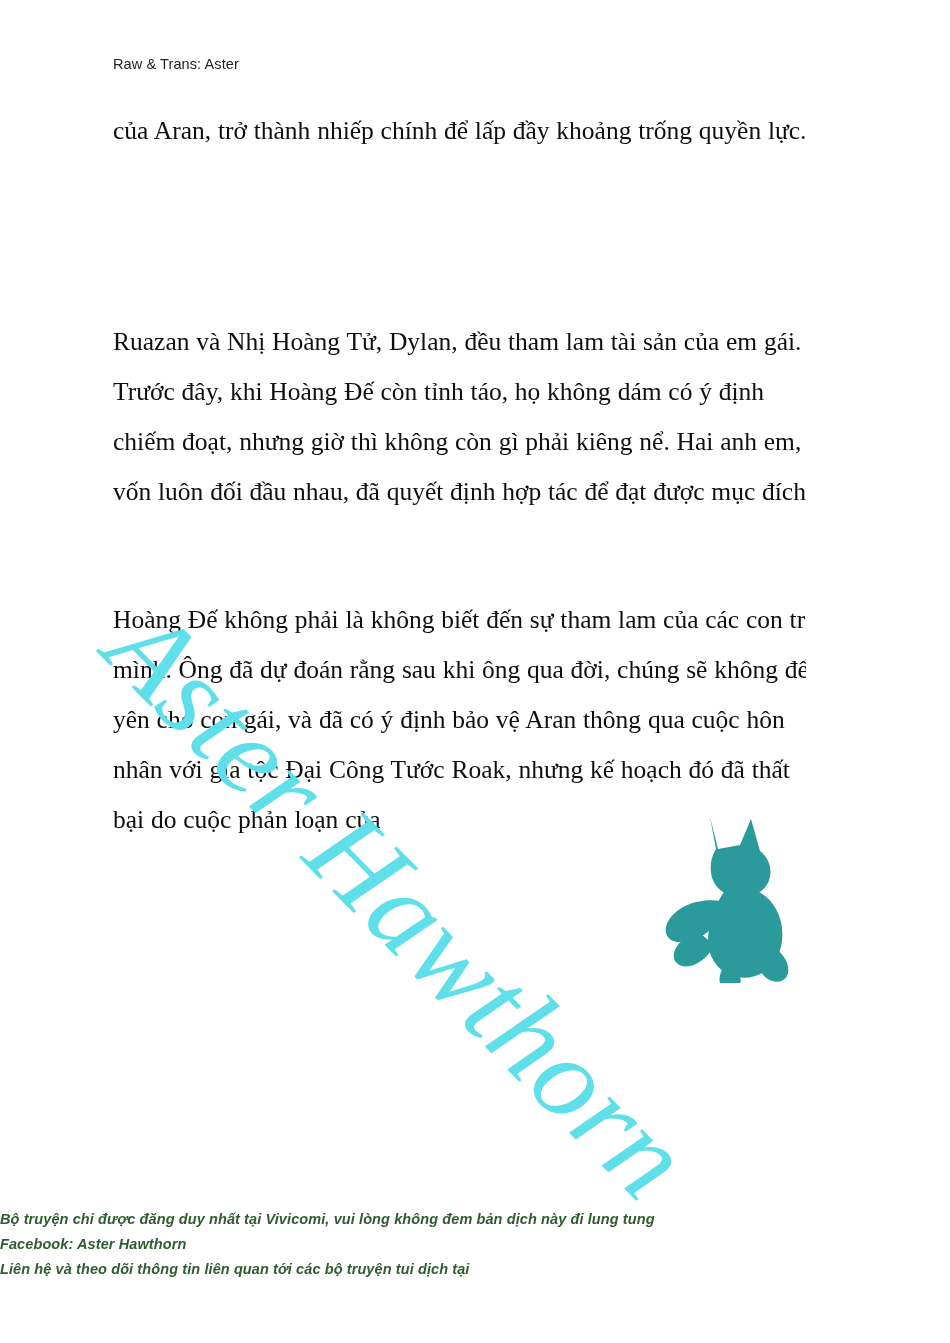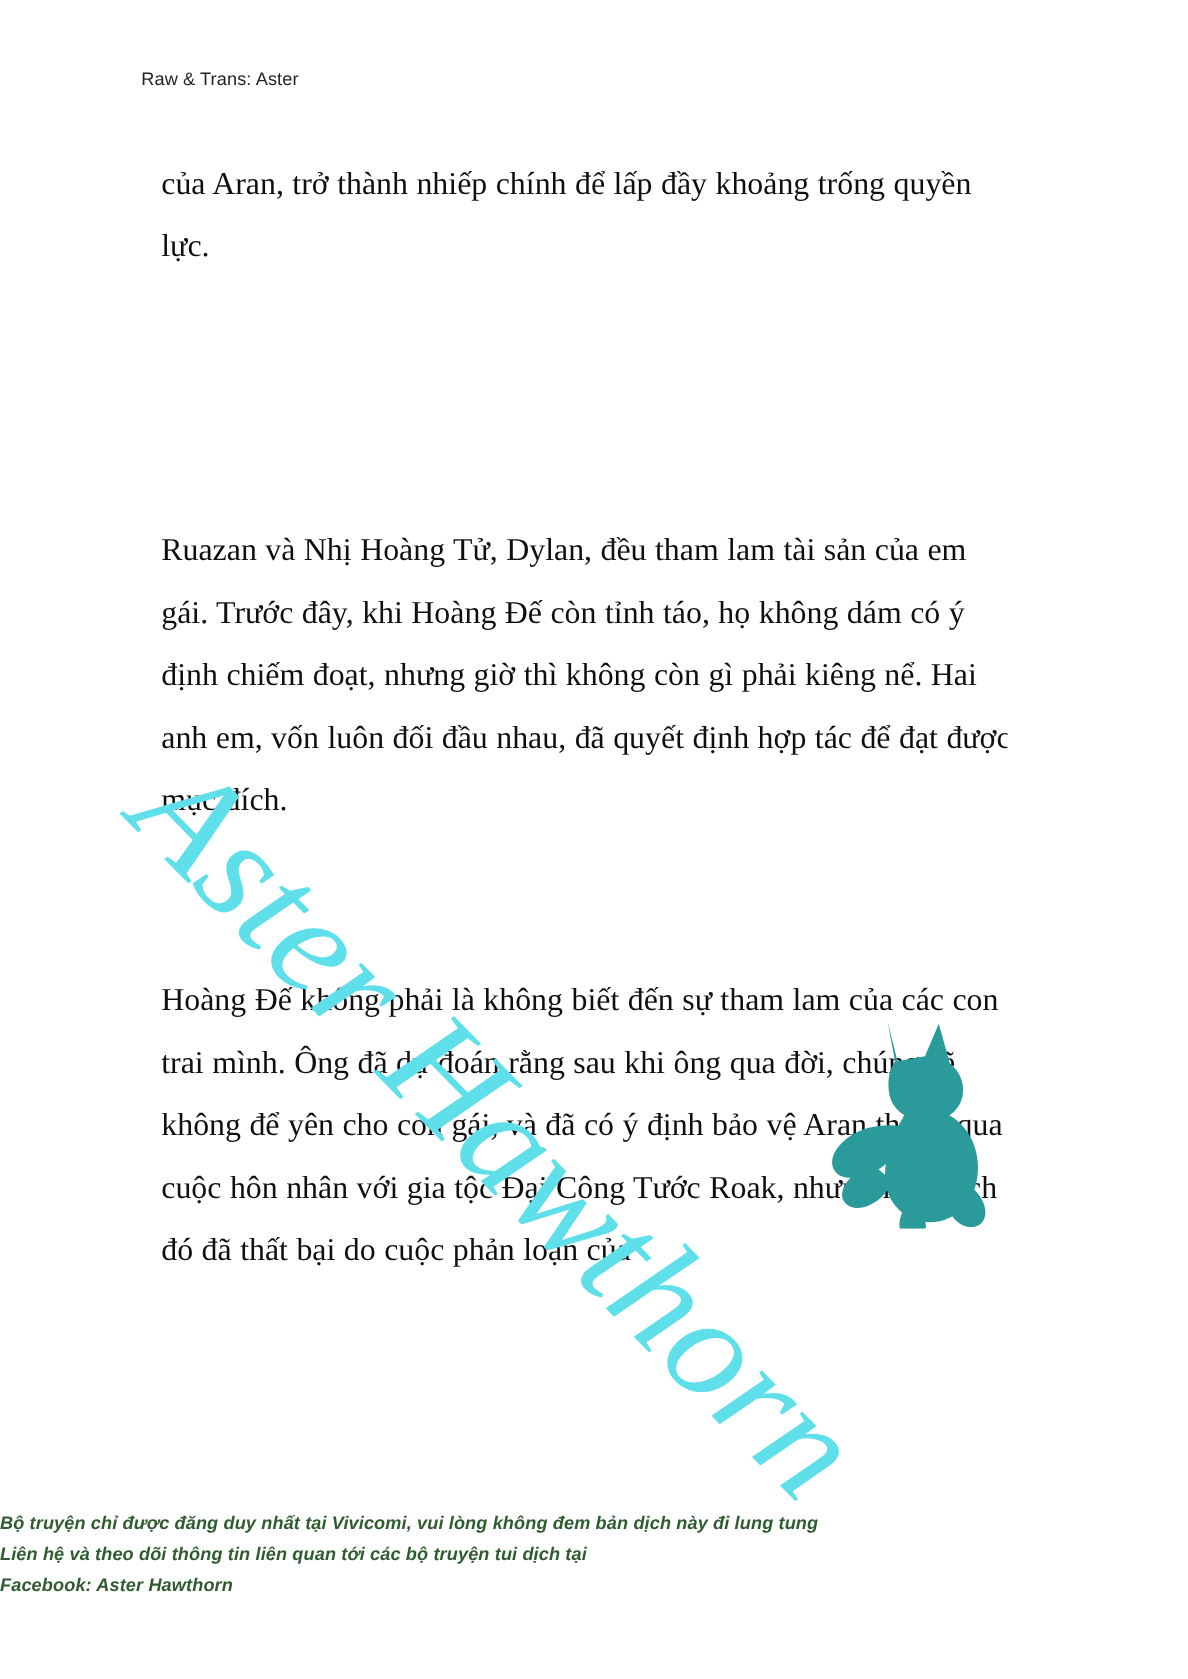--- a/index.html
+++ b/index.html
@@ -42,21 +42,21 @@
     left: 113px;
     top: 106px;
     width: 712px;
   }
 
   .para {
     font-family: "Liberation Serif", "DejaVu Serif", serif;
     font-size: 25.5px;
     line-height: 50px;
     color: #100f0f;
-    margin: 16px;
+    margin: 0;
     text-align: left;
     word-spacing: 0.4px;
   }
   .spacer-1 { height: 83px; }
   .spacer-2 { height: 78px; }
   .spacer-3 { height: 78px; }
 
   
   .watermark-layer {
     position: absolute;
@@ -153,17 +153,17 @@
                  C112 169 108 158 110 148 Z"></path>
 
         <path d="M86 158 C92 168 94 178 92 178 L72 178
                  C70 172 74 162 80 156 Z"></path>
       </g>
     </svg>
   </div>
 
   <div class="footer">
     <span class="fline">Bộ truyện chỉ được đăng duy nhất tại Vivicomi, vui lòng không đem bản dịch này đi lung tung</span>
+    <span class="fline">Facebook: Aster Hawthorn</span>
     <span class="fline">Liên hệ và theo dõi thông tin liên quan tới các bộ truyện tui dịch tại</span>
-    <span class="fline">Facebook: Aster Hawthorn</span>
   </div>
 
 </div>
 
 </body></html>

